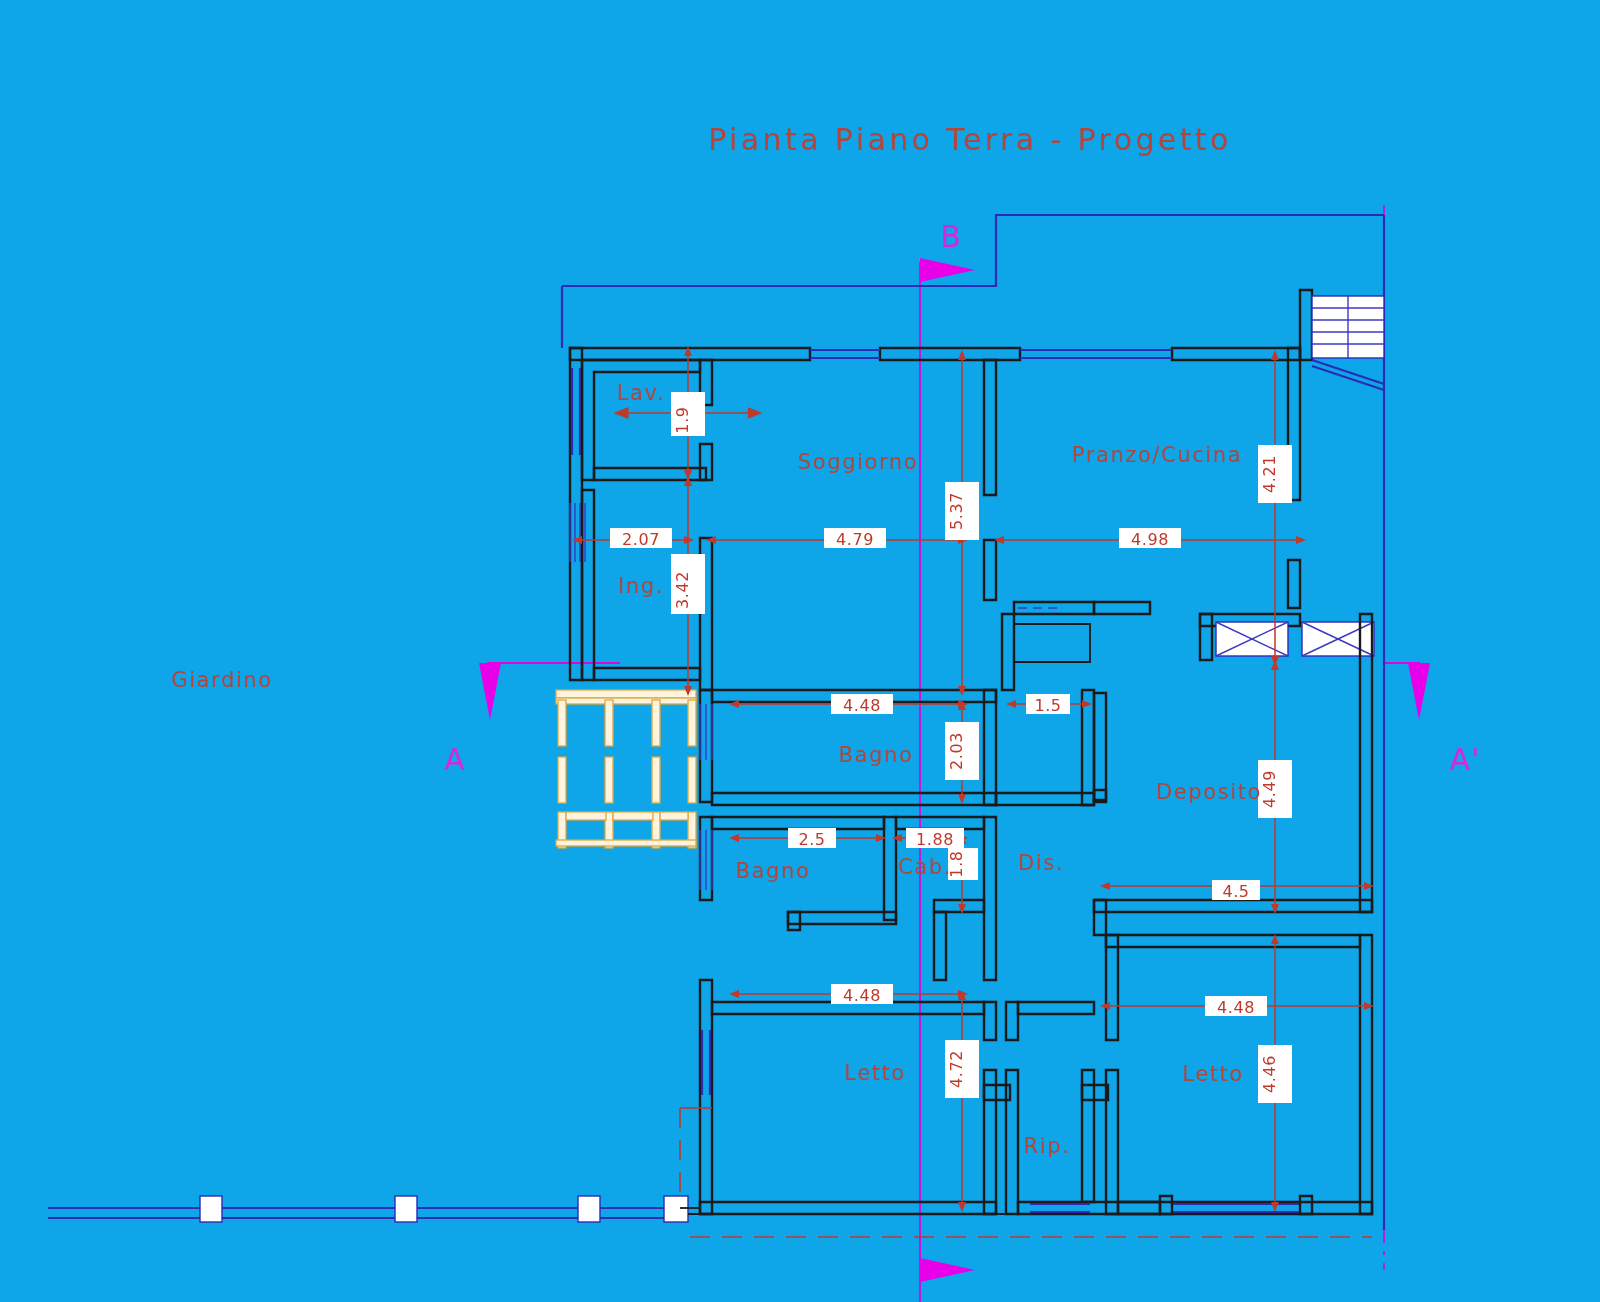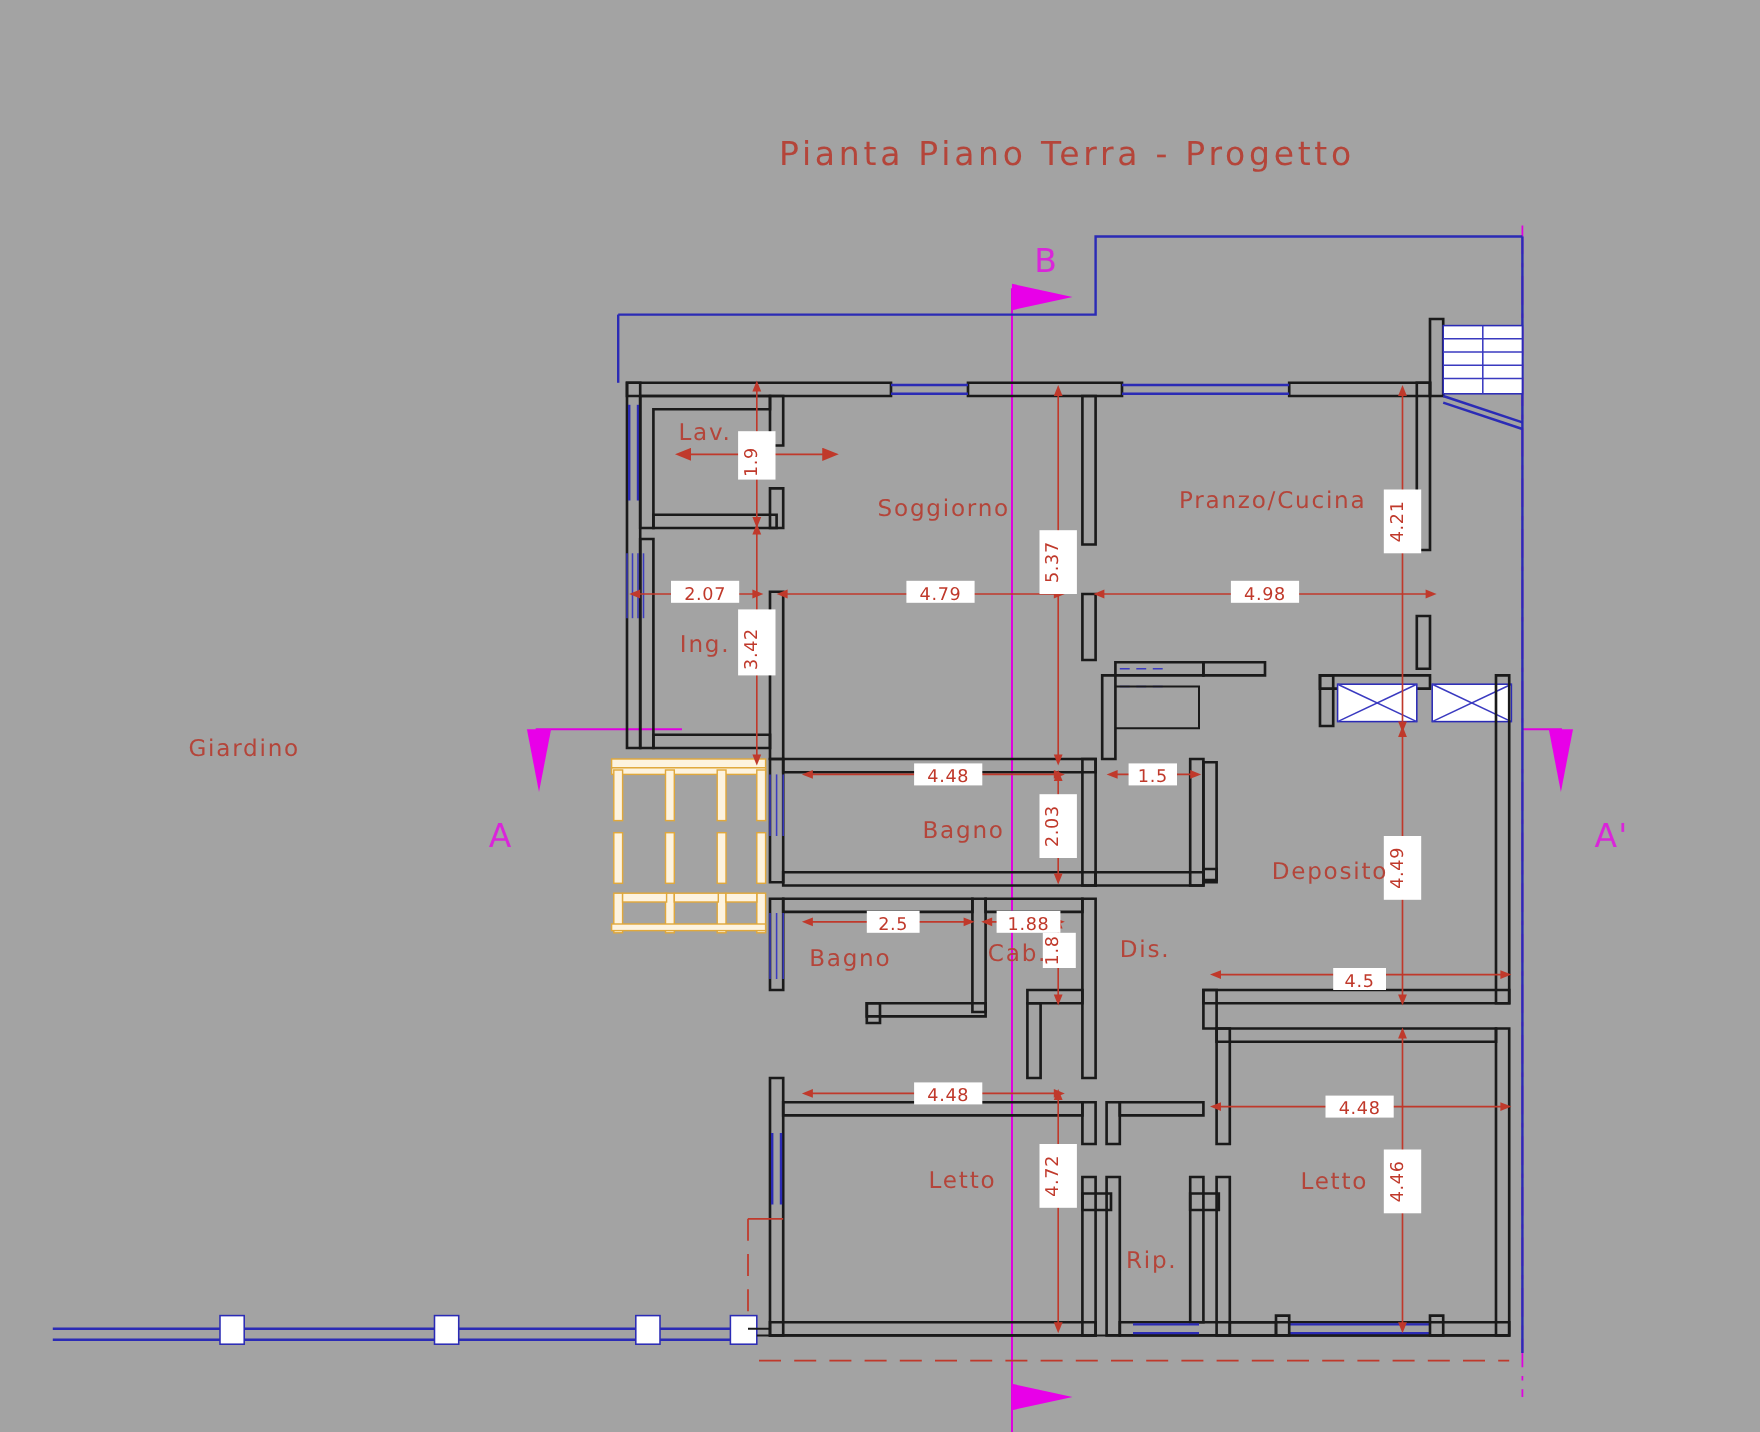--- a/index.html
+++ b/index.html
@@ -12,21 +12,21 @@
     width: 1600px;
     height: 1302px;
     font-family: "DejaVu Sans", sans-serif;
     overflow: hidden;
     position: relative;
   }
   #plan-root {
     position: relative;
     width: 1600px;
     height: 1302px;
-    background: #a3a3a3;
+    background: #0ea5e9;
   }
   svg.plan-canvas {
     position: absolute;
     left: 0;
     top: 0;
     width: 1600px;
     height: 1302px;
     display: block;
   }
   

